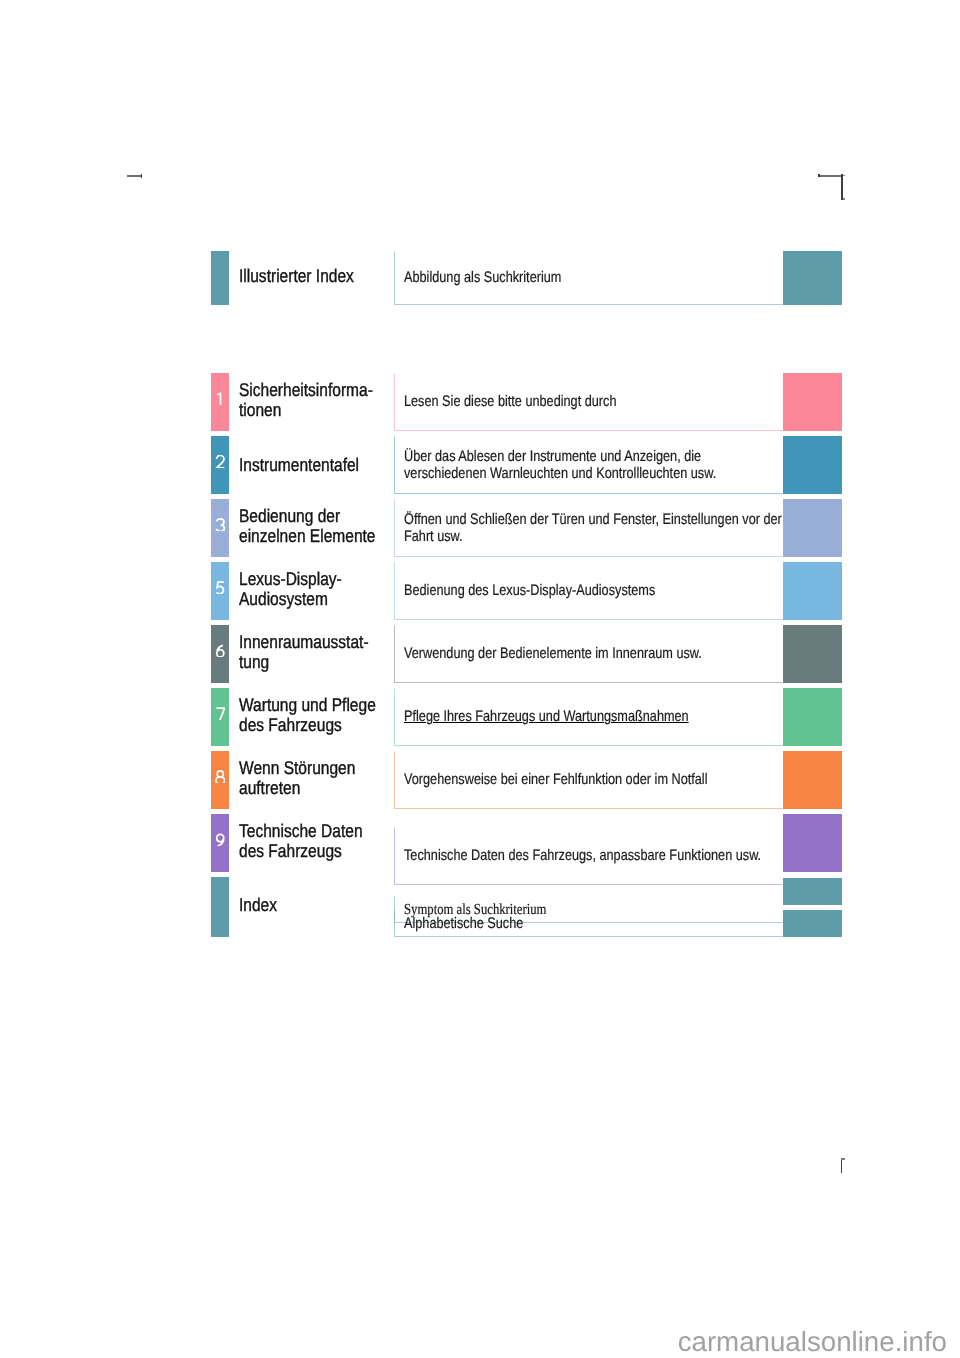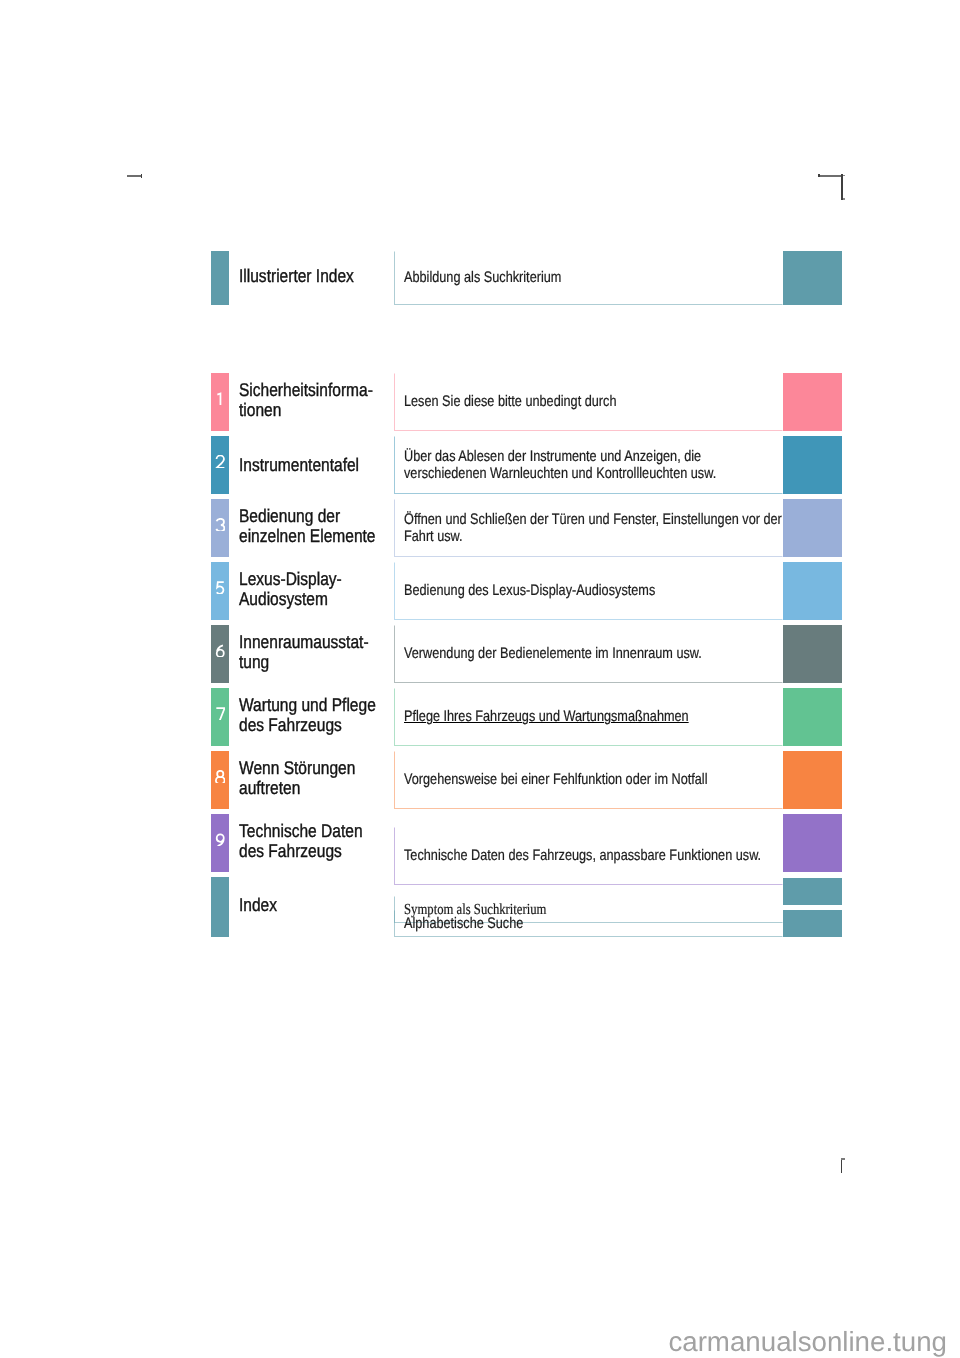--- a/index.html
+++ b/index.html
@@ -191,14 +191,14 @@
           <div class="descinner">Symptom als Suchkriterium</div>
         </div>
         <div class="sw" style="top: 1px; height: 27px; background: rgb(95, 156, 170);"></div>
         <div class="desccell" style="top: 33px; height: 27px; border-left-color: rgba(95, 156, 170, 0.5); border-bottom-color: rgba(95, 156, 170, 0.5);">
           <div class="descinner">Alphabetische Suche</div>
         </div>
         <div class="sw" style="top: 33px; height: 27px; background: rgb(95, 156, 170);"></div>
       </div>
     </div>
 
-  <div class="footer">carmanualsonline.tung</div>
+  <div class="footer">carmanualsonline.info</div>
 </div>
 
 </body></html>

